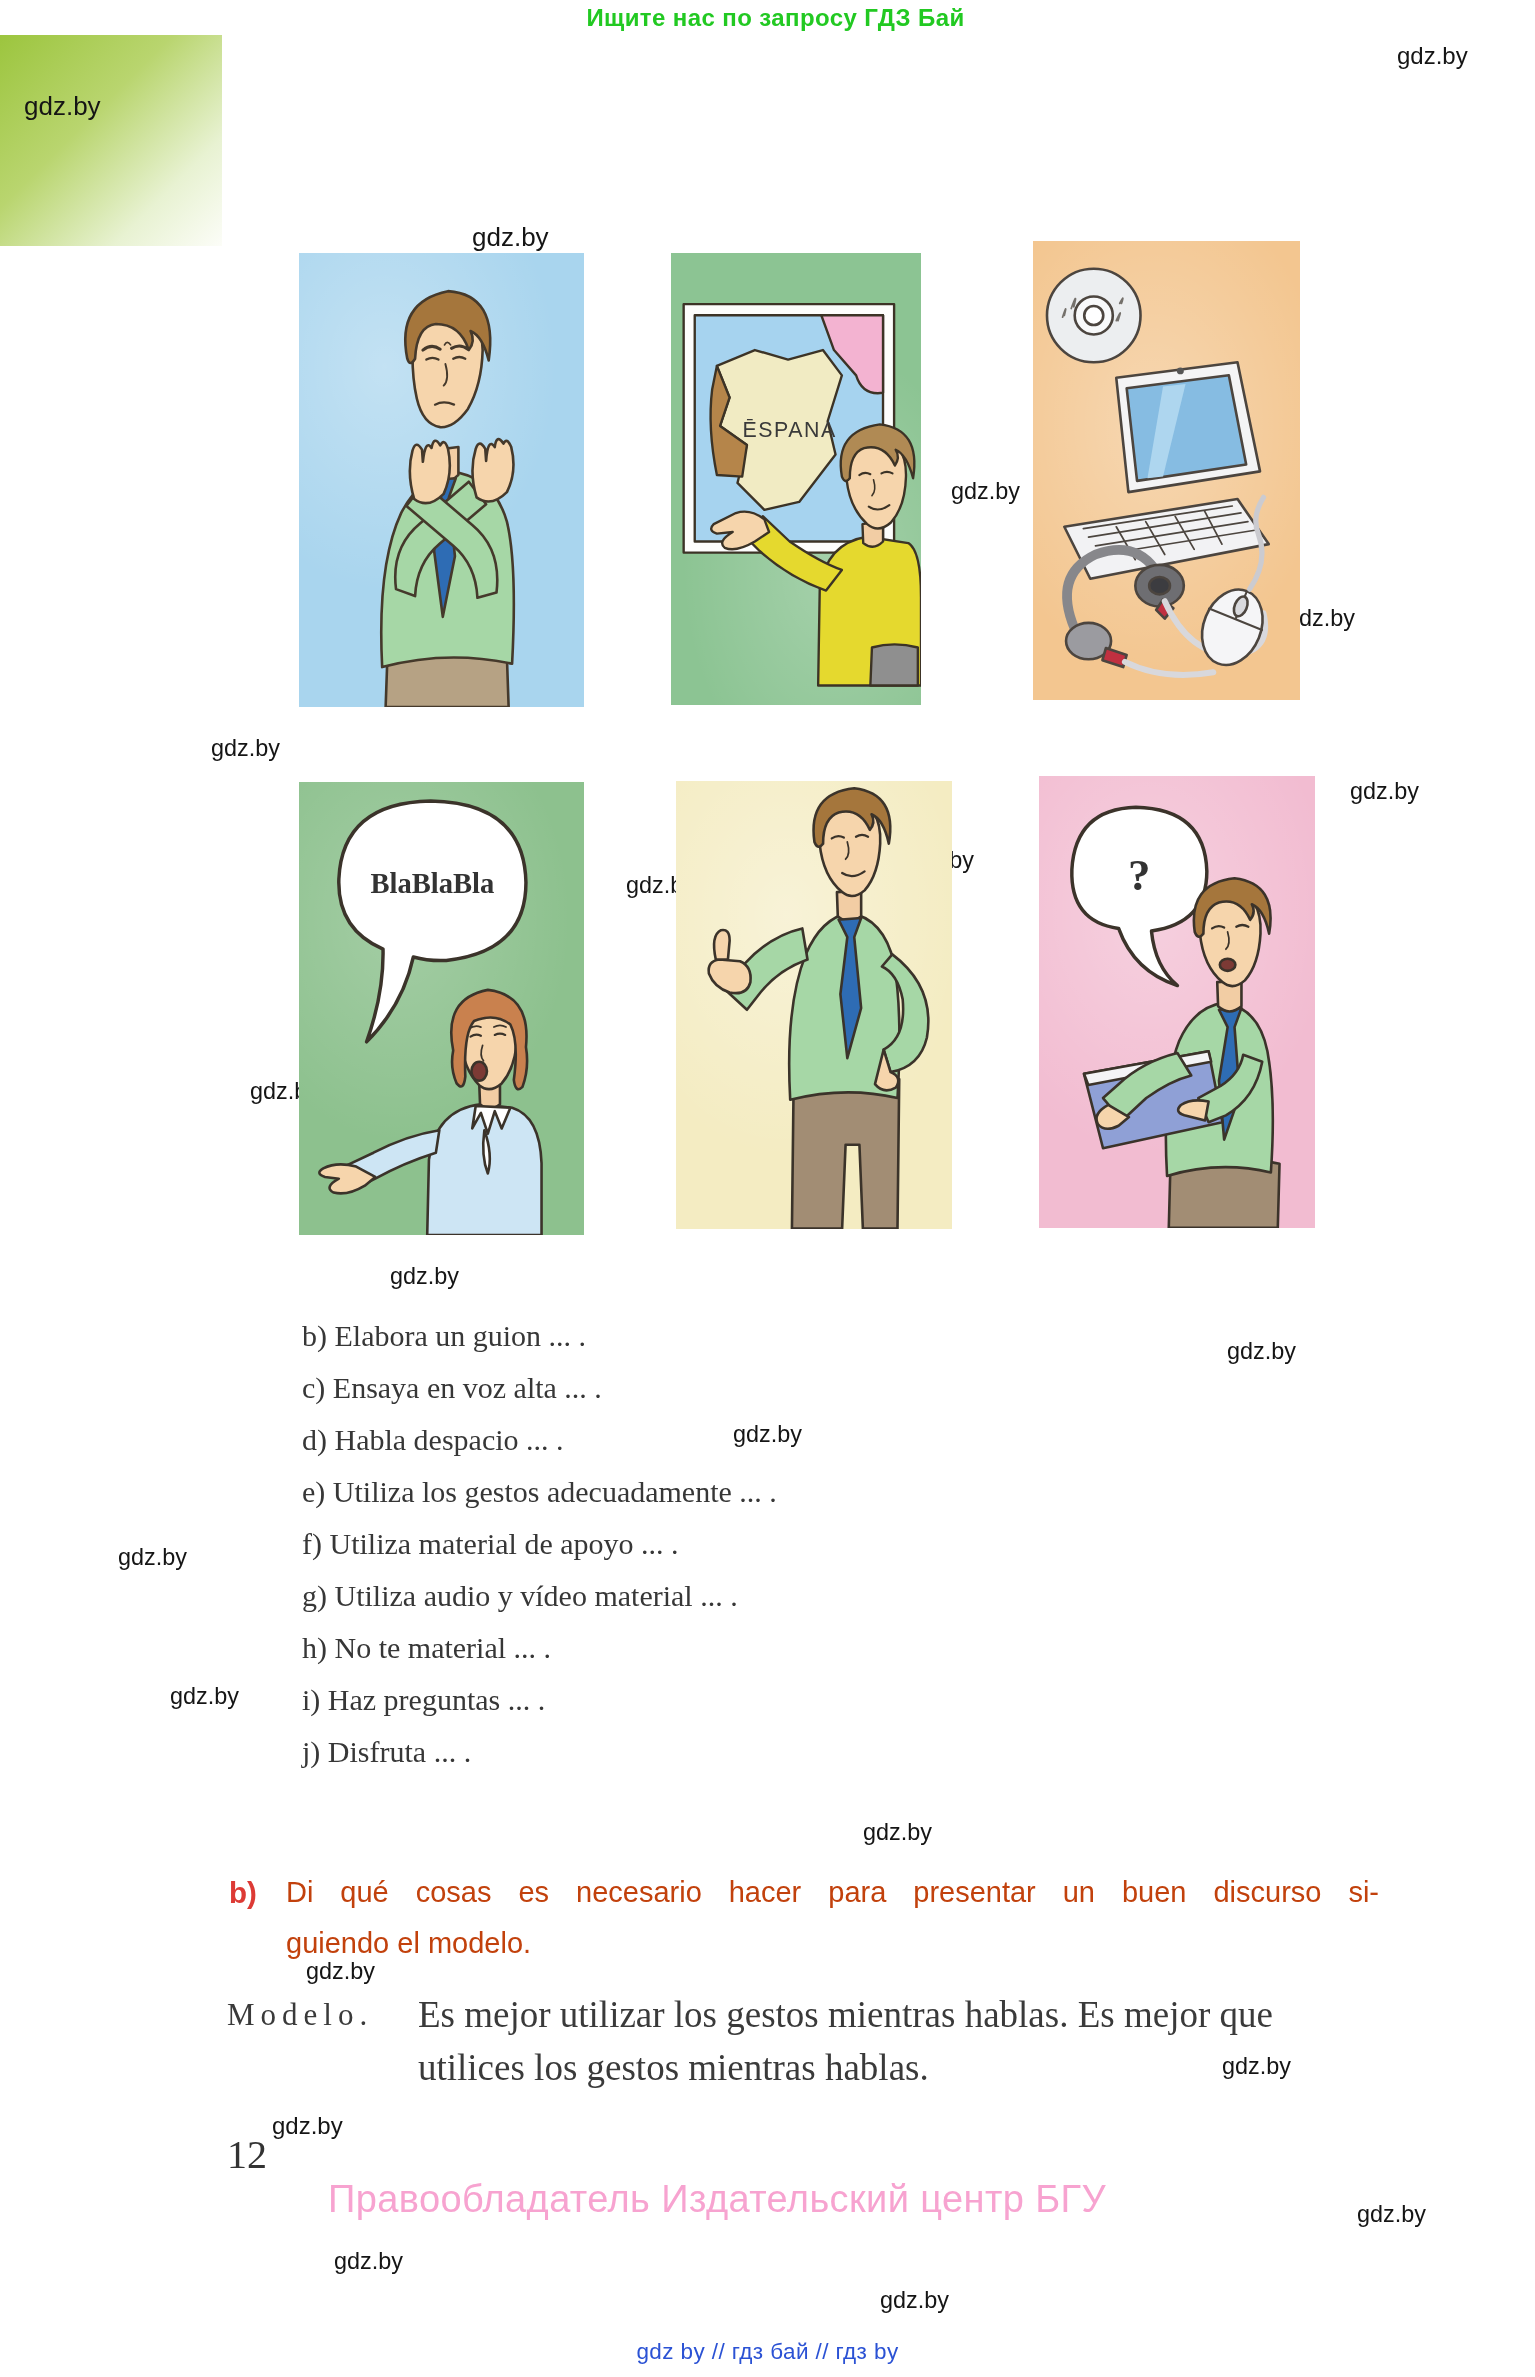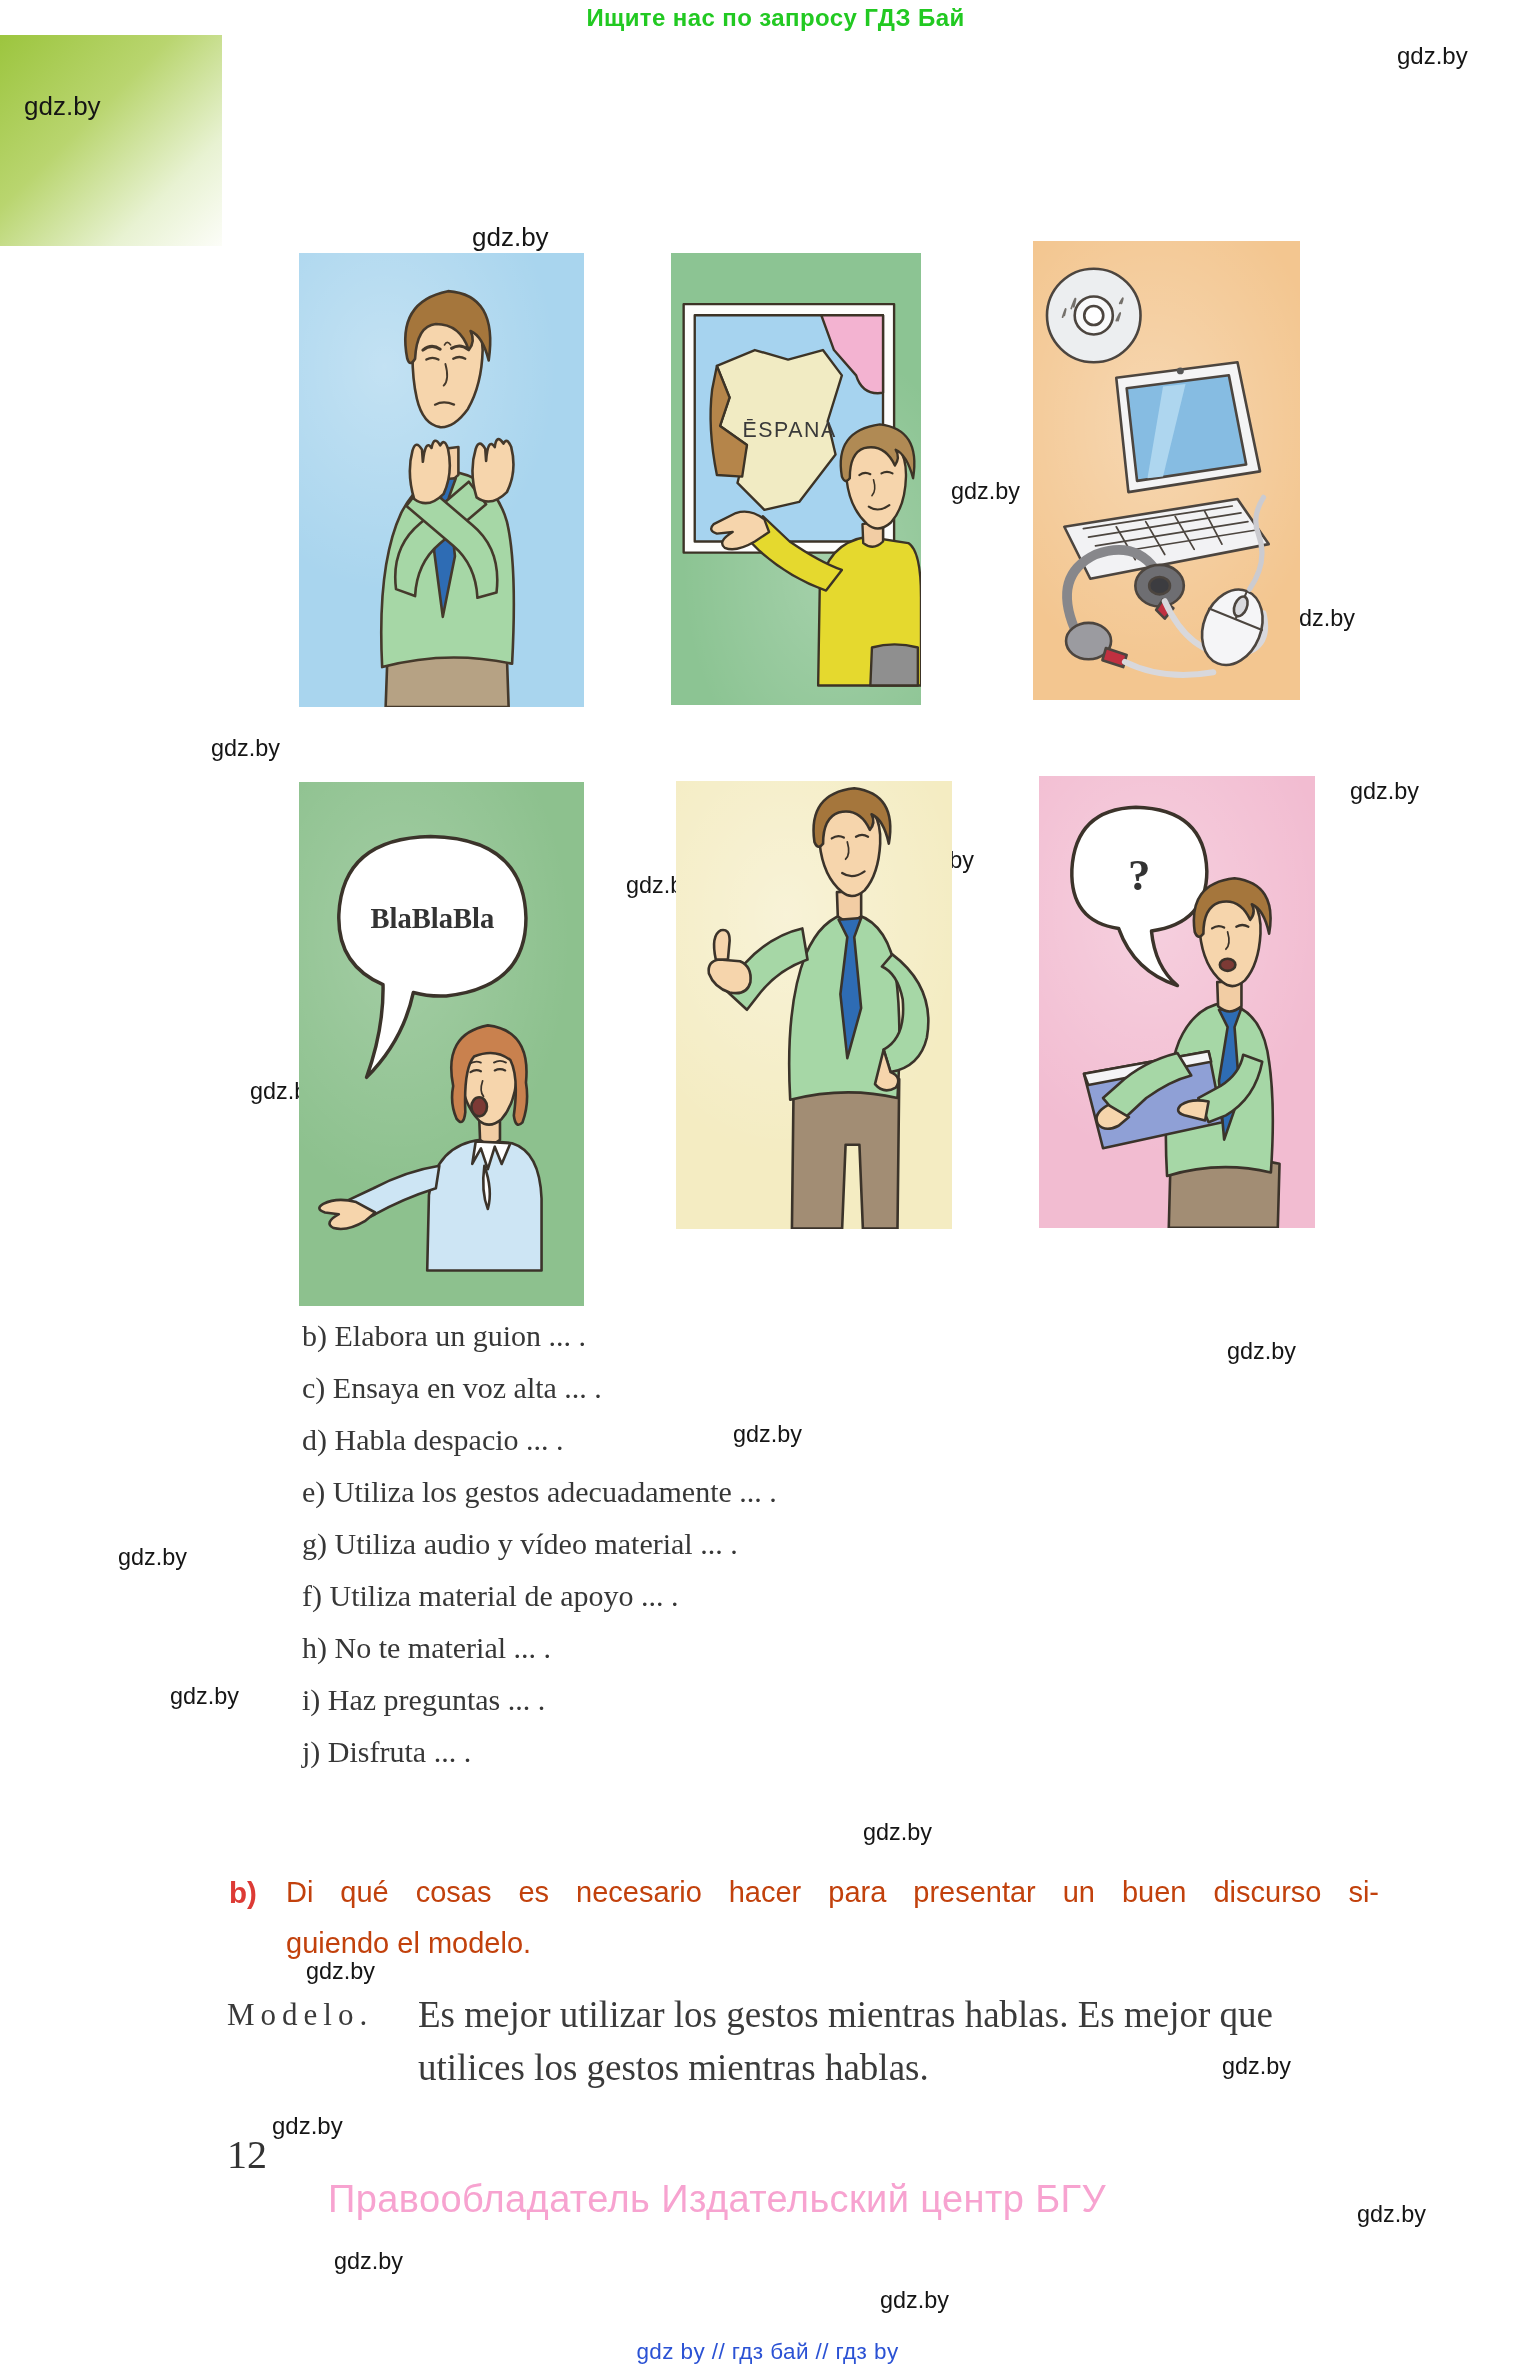--- a/index.html
+++ b/index.html
@@ -18,21 +18,21 @@
   .wm.med { font-size:24px; }
 
   .panel { position:absolute; overflow:hidden; }
   .panel svg { width:100%; height:100%; display:block; }
   .panel-1 { left:299px; top:253px; width:285px; height:454px;
     background:radial-gradient(110% 90% at 30% 25%, rgba(255,255,255,.30), rgba(255,255,255,0) 55%), var(--panel1-bg,#a9d5ee); }
   .panel-2 { left:671px; top:253px; width:250px; height:452px;
     background:radial-gradient(110% 90% at 65% 70%, rgba(255,255,255,.22), rgba(255,255,255,0) 55%), var(--panel2-bg,#8cc493);text-align:right; }
   .panel-3 { left:1033px; top:241px; width:267px; height:459px;
     background:radial-gradient(110% 90% at 45% 40%, rgba(255,255,255,.30), rgba(255,255,255,0) 60%), var(--panel3-bg,#f3c690); }
-  .panel-4 { left:299px; top:782px; width:285px; height:524px;
+  .panel-4 { left:299px; top:782px; width:285px; height:453px;
     background:radial-gradient(110% 90% at 35% 30%, rgba(255,255,255,.20), rgba(255,255,255,0) 55%), var(--panel4-bg,#8dc18e); }
   .panel-5 { left:676px; top:781px; width:276px; height:448px;
     background:radial-gradient(110% 90% at 40% 30%, rgba(255,255,255,.35), rgba(255,255,255,0) 60%), var(--panel5-bg,#f4ecc2); }
   .panel-6 { left:1039px; top:776px; width:276px; height:452px;
     background:radial-gradient(110% 90% at 40% 30%, rgba(255,255,255,.30), rgba(255,255,255,0) 60%), var(--panel6-bg,#f2bcd1); }
 
   .list { position:absolute; left:302px; top:1310px; font-family:"Liberation Serif",serif;
     font-size:30px; line-height:52px; color:#373737; }
 
   .task-label { position:absolute; left:229px; top:1867px; font-size:29.5px; line-height:51px;
@@ -237,22 +237,22 @@
         <ellipse cx="218" cy="218" rx="9" ry="7" fill="#7c3a35"></ellipse>
       </g>
     </svg>
   </div>
 
   <div class="list">
     <div>b) Elabora un guion ... .</div>
     <div>c) Ensaya en voz alta ... .</div>
     <div>d) Habla despacio ... .</div>
     <div>e) Utiliza los gestos adecuadamente ... .</div>
+    <div>f) Utiliza material de apoyo ... .</div>
     <div>g) Utiliza audio y vídeo material ... .</div>
-    <div>f) Utiliza material de apoyo ... .</div>
     <div>h) No te material ... .</div>
     <div>i) Haz preguntas ... .</div>
     <div>j) Disfruta ... .</div>
   </div>
 
   <div class="task-label">b)</div>
   <div class="task-text">
     <div class="justify">Di qué cosas es necesario hacer para presentar un buen discurso si-</div>
     <div>guiendo el modelo.</div>
   </div>

